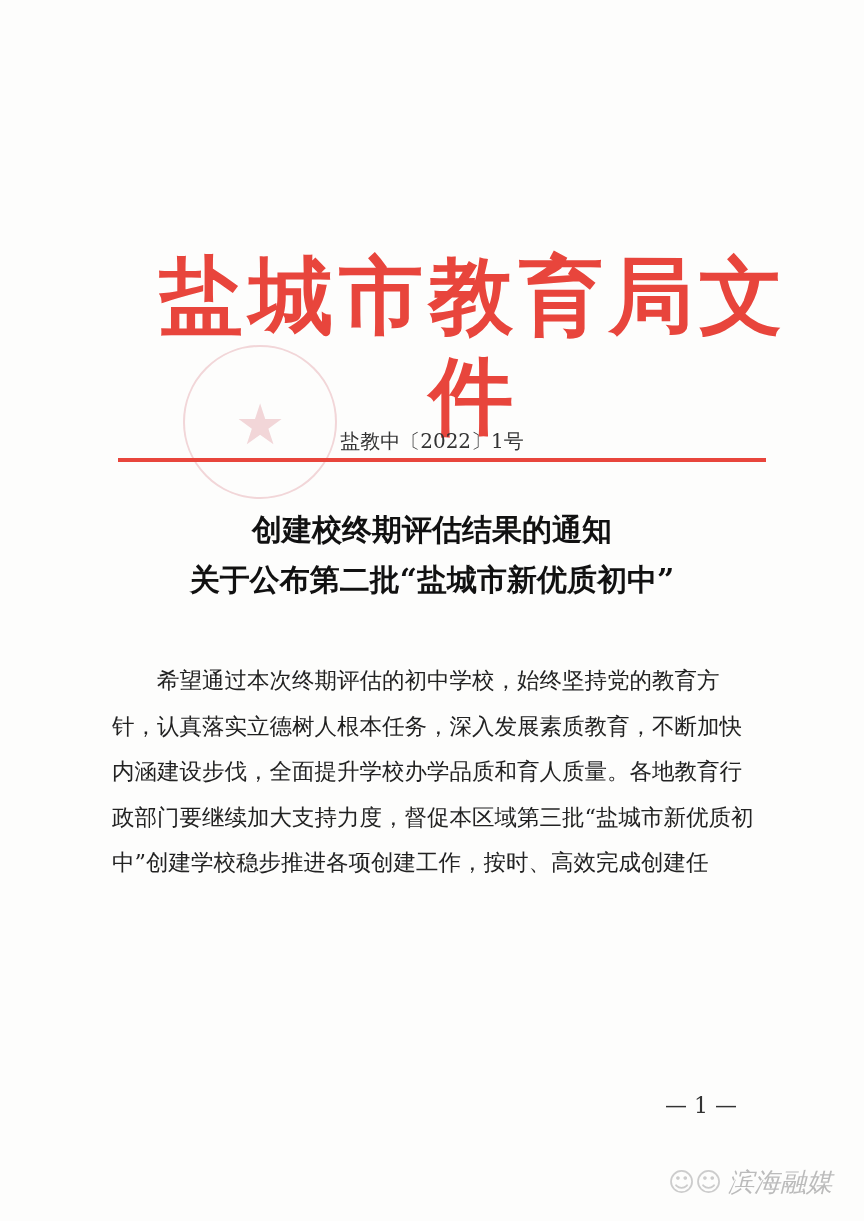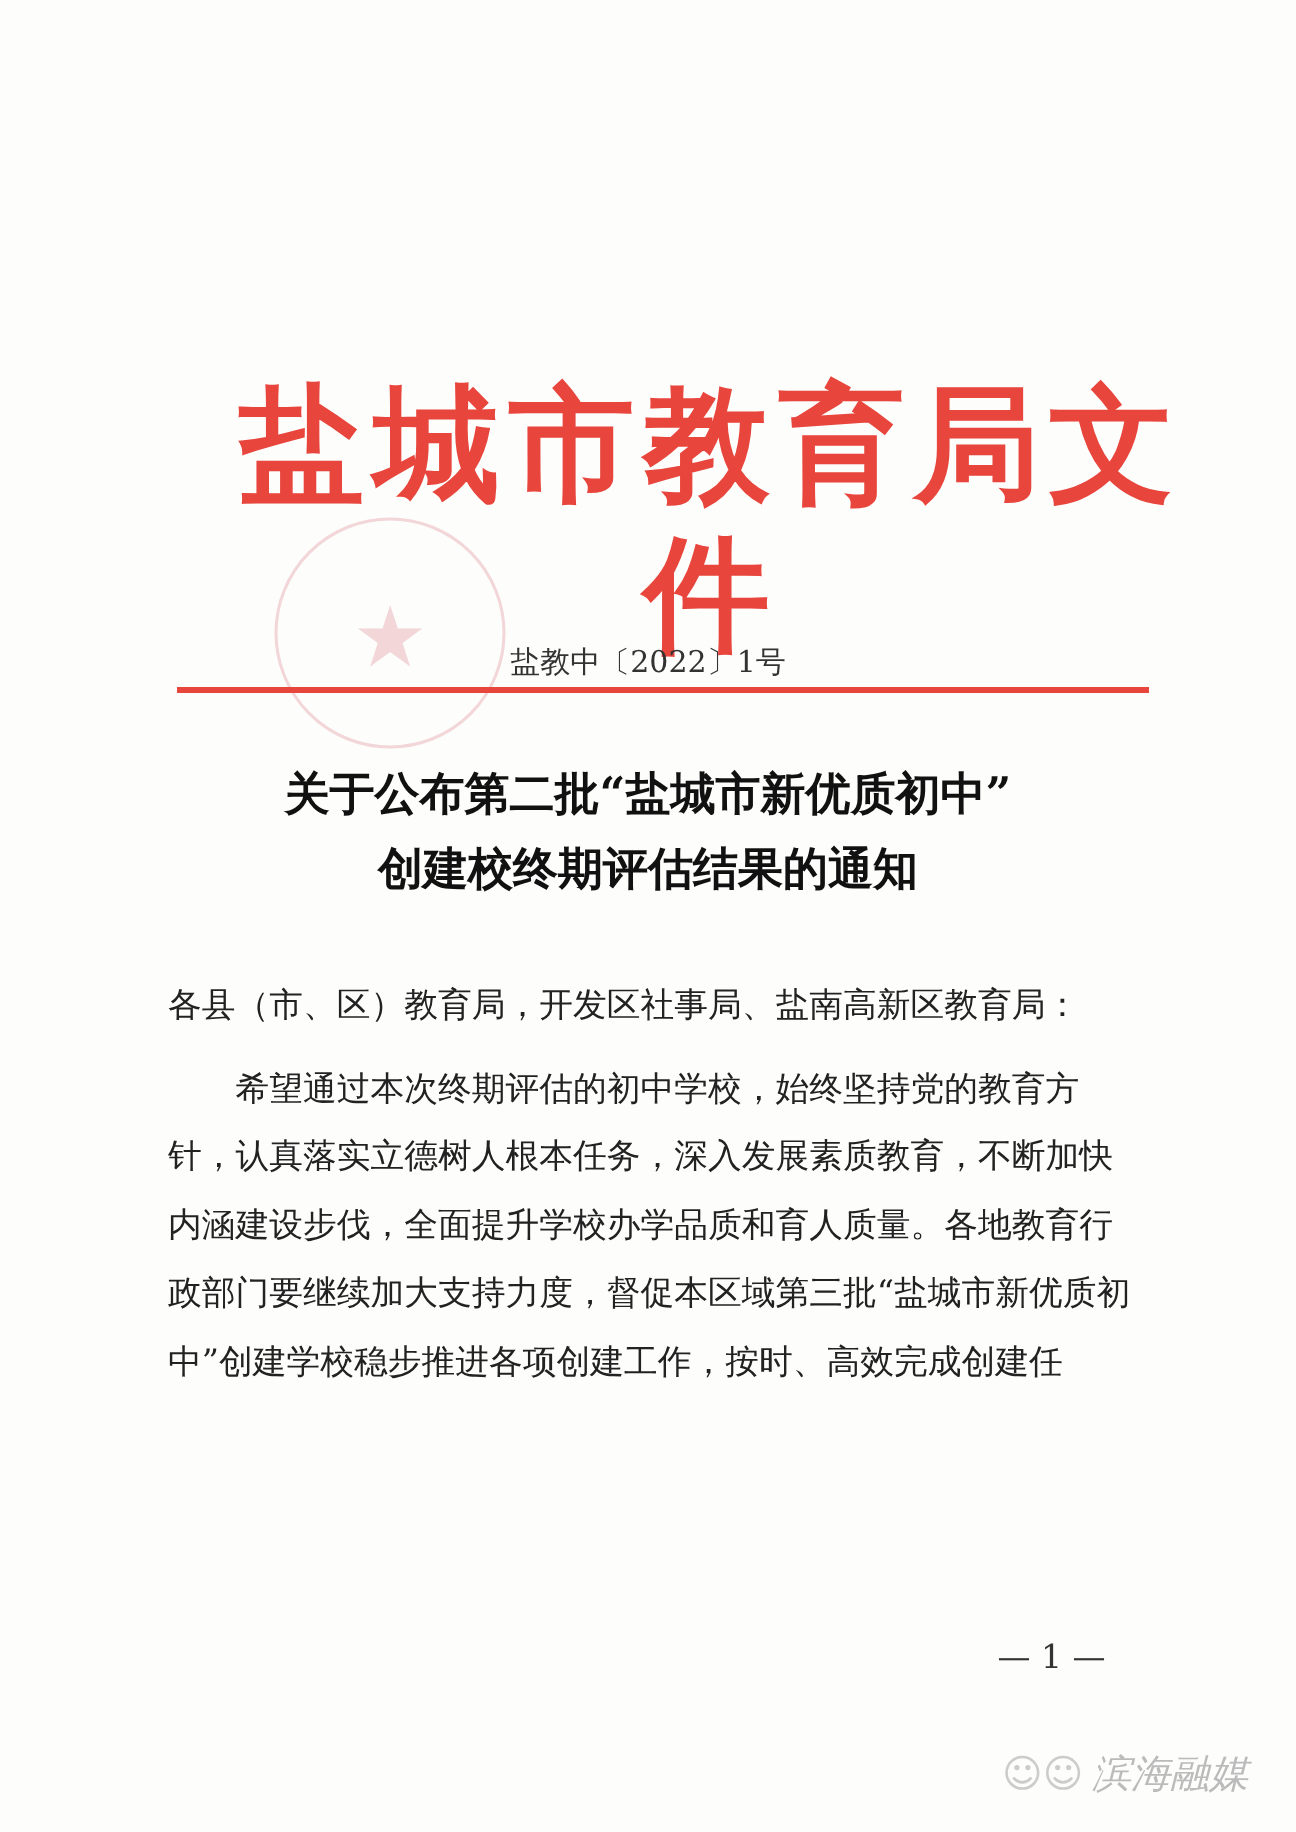--- a/index.html
+++ b/index.html
@@ -29,26 +29,25 @@
 <div class="header-title">盐城市教育局文件</div>
 
 <div class="seal">
   <span class="seal-star">★</span>
 </div>
 
 <div class="doc-number">盐教中〔2022〕1号</div>
 <div class="red-rule"></div>
 
 <div class="notice-title">
+  <div>创建校终期评估结果的通知</div>
   <div>关于公布第二批“盐城市新优质初中”</div>
-  <div>创建校终期评估结果的通知</div>
 </div>
 
 <div class="body-text">
-  <p>各县（市、区）教育局，开发区社事局、盐南高新区教育局：</p>
   <p class="indent p-gap">希望通过本次终期评估的初中学校，始终坚持党的教育方针，认真落实立德树人根本任务，深入发展素质教育，不断加快内涵建设步伐，全面提升学校办学品质和育人质量。各地教育行政部门要继续加大支持力度，督促本区域第三批“盐城市新优质初中”创建学校稳步推进各项创建工作，按时、高效完成创建任</p>
 </div>
 
 <div class="page-number">— 1 —</div>
 
 <div class="watermark">
   <span class="wechat-icon">☺☺</span><span>滨海融媒</span>
 </div>
 
 </body></html>

